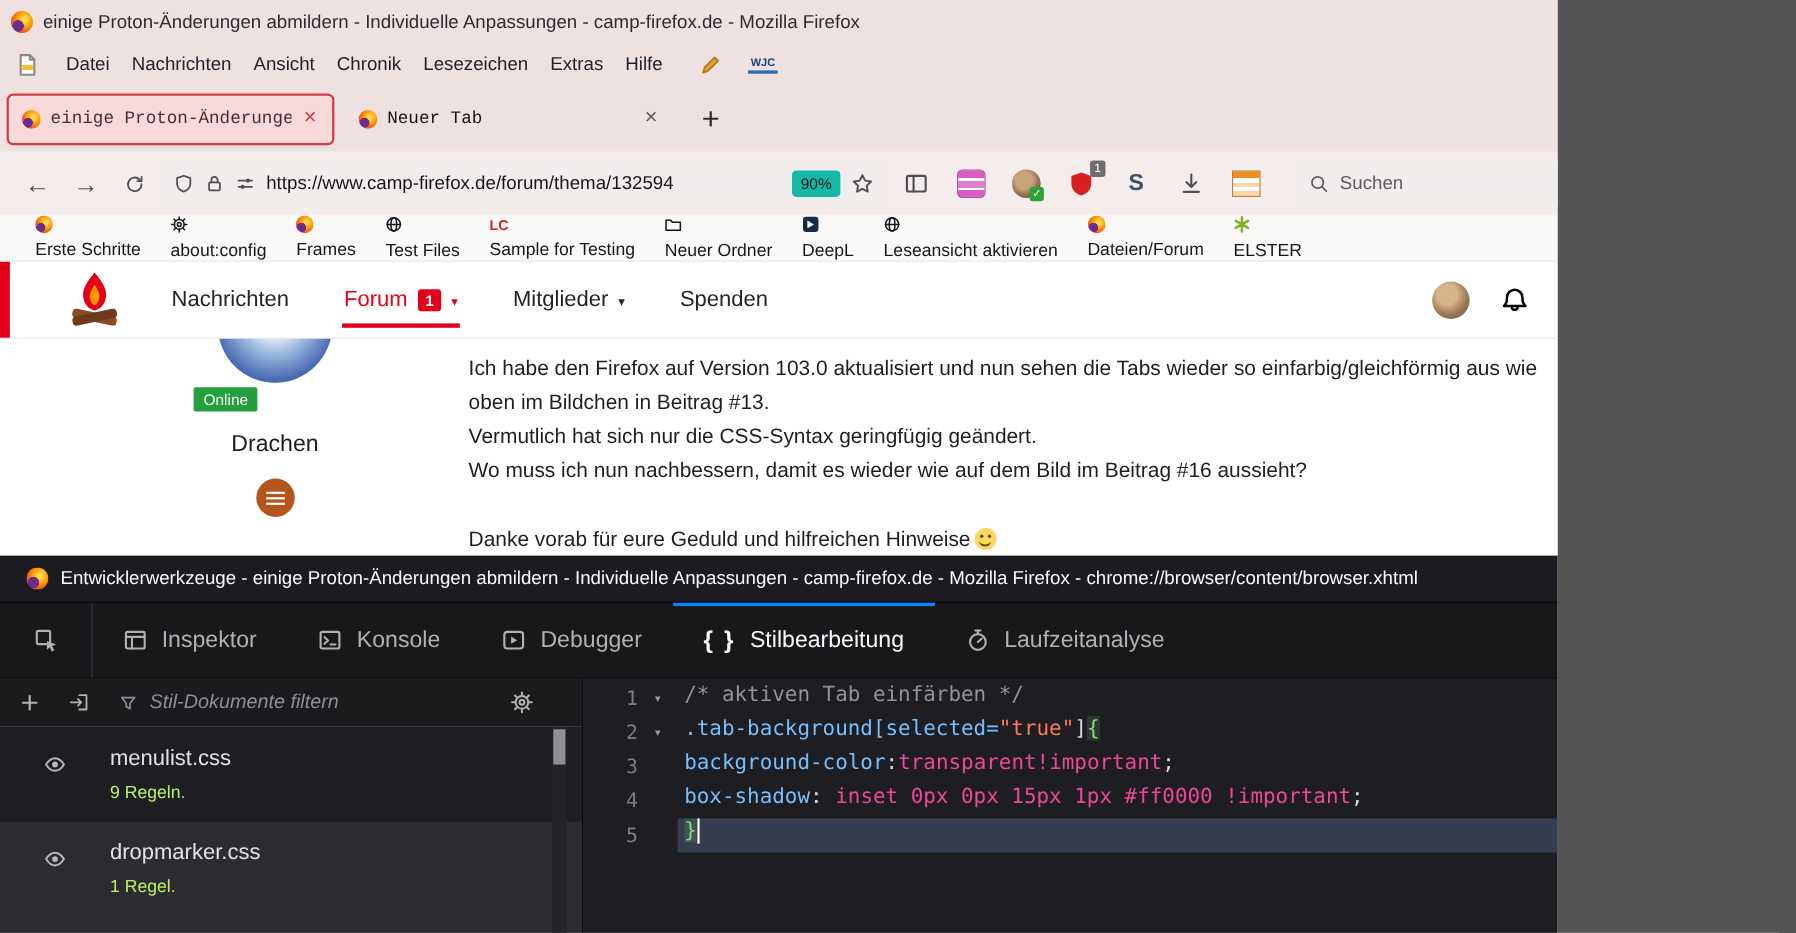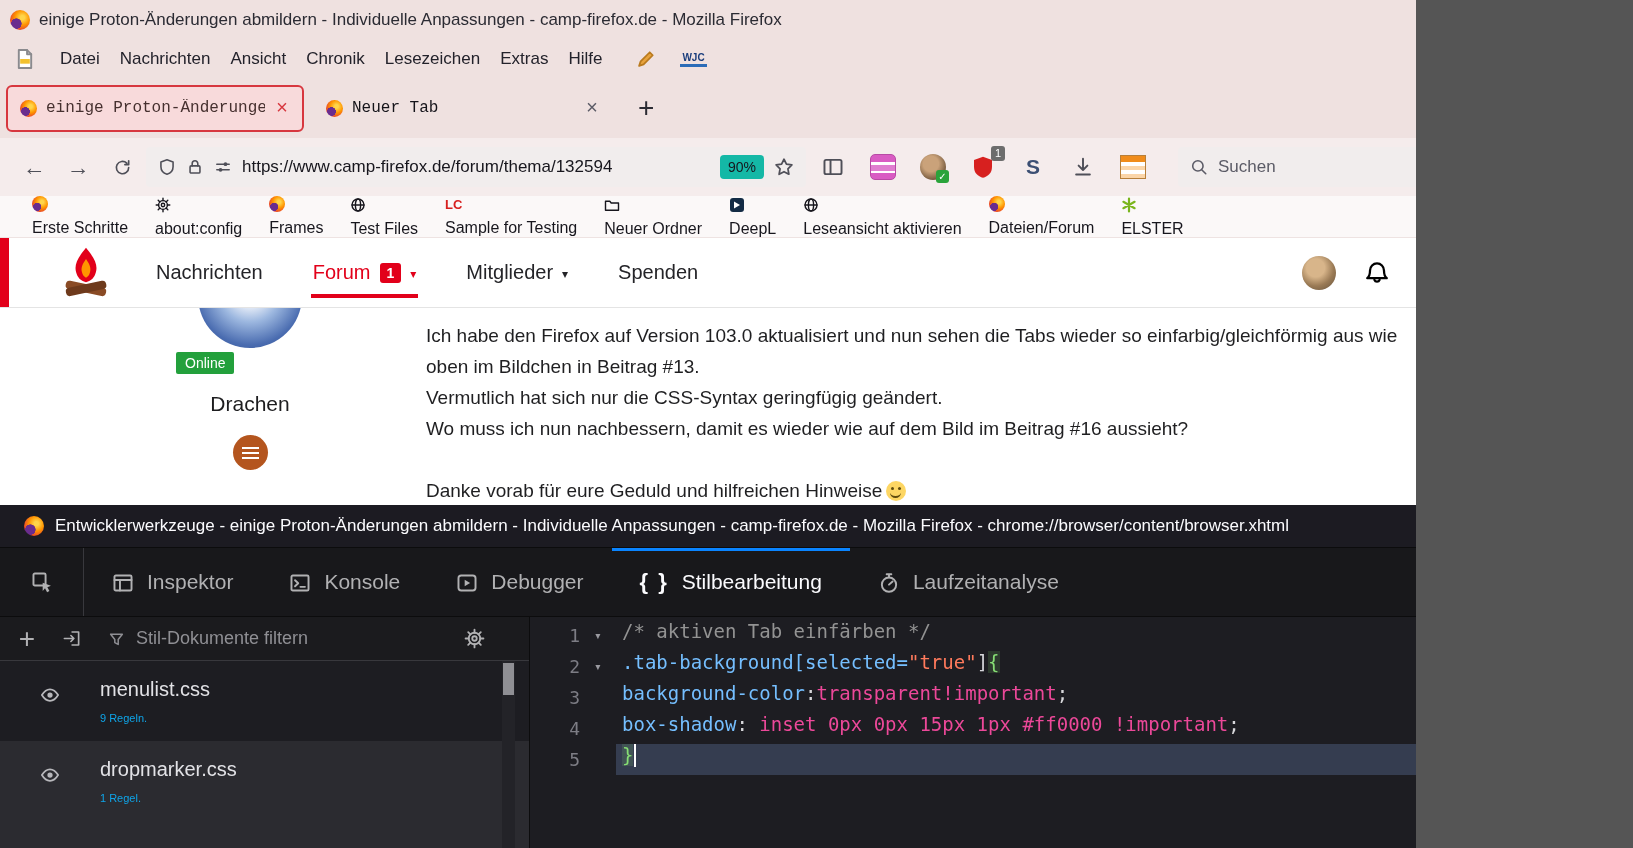--- a/index.html
+++ b/index.html
@@ -84,28 +84,28 @@
   .dt-tabbar{height:70px;background:#18181b;display:flex;align-items:stretch;flex:none;border-bottom:1px solid #0c0c0d;border-top:1px solid #0c0c0d;}
   .dt-picker{width:84px;display:flex;align-items:center;justify-content:center;color:#b1b1b3;border-right:1px solid #38383d;flex:none;}
   .dt-tab{display:flex;align-items:center;gap:13px;padding:0 28px;font-size:21px;color:#b1b1b3;position:relative;}
   .dt-tab.active{color:#fbfbfe;}
   .dt-tab.active::before{content:"";position:absolute;top:0;left:0;right:0;height:3px;background:var(--devtools-accent,#0a84ff);}
   .dt-braces{font-size:22px;font-weight:bold;letter-spacing:2px;}
   .dt-main{flex:1;display:flex;min-height:0;}
   .dt-left{width:530px;flex:none;display:flex;flex-direction:column;background:#2b2b30;border-right:1px solid #0c0c0d;position:relative;}
   .dt-toolbar{height:44px;background:#1b1b1e;border-bottom:1px solid #38383d;display:flex;align-items:center;gap:6px;padding:0 8px;flex:none;color:#b1b1b3;}
   .dt-tool-btn{width:38px;height:38px;display:flex;align-items:center;justify-content:center;font-size:28px;color:#b1b1b3;line-height:1;}
-  .dt-filter{display:flex;align-items:flex-start;gap:11px;margin-left:12px;flex:1;color:#8f8f94;font-size:18px;}
+  .dt-filter{display:flex;align-items:flex-start;gap:11px;margin-left:12px;flex:1;color:#8f8f94;font-size:18px;font-style:italic;}
   .dt-gear{margin-left:auto;margin-right:36px;}
   .sheet-list{flex:1;overflow:hidden;}
   .sheet-row{display:flex;align-items:flex-start;padding:17px 0;}
   .sheet-row.selected{background:#1d1d22;}
   .sheet-eye{width:100px;display:flex;justify-content:center;padding-top:7px;color:#b8b8bc;flex:none;}
   .sheet-name{font-size:20px;color:#e2e2e6;}
-  .sheet-rules{font-size:11px;color:#0ea5e9;margin-top:11px;}
+  .sheet-rules{font-size:16px;color:#bef264;margin-top:11px;}
   .dt-scrollbar{position:absolute;right:14px;top:44px;width:13px;bottom:0;background:#232328;}
   .dt-scroll-thumb{position:absolute;top:2px;left:1px;width:11px;height:32px;background:#8f8f94;}
 
   .dt-editor{flex:1;background:#1d1d22;font-family:"DejaVu Sans Mono",monospace;font-size:19px;padding-top:3px;overflow:hidden;}
   .cm-line{display:flex;height:31px;align-items:center;}
   .gut-num{width:50px;text-align:right;color:#7d7d85;flex:none;font-size:18px;}
   .gut-fold{width:36px;text-align:center;color:#9a9aa0;font-size:13px;flex:none;}
   .code-content{flex:1;height:100%;display:flex;align-items:flex-start;white-space:pre;padding-left:6px;}
   .cm-line.active .code-content{background:#353d50;}
   .c-comment{color:#939393}

